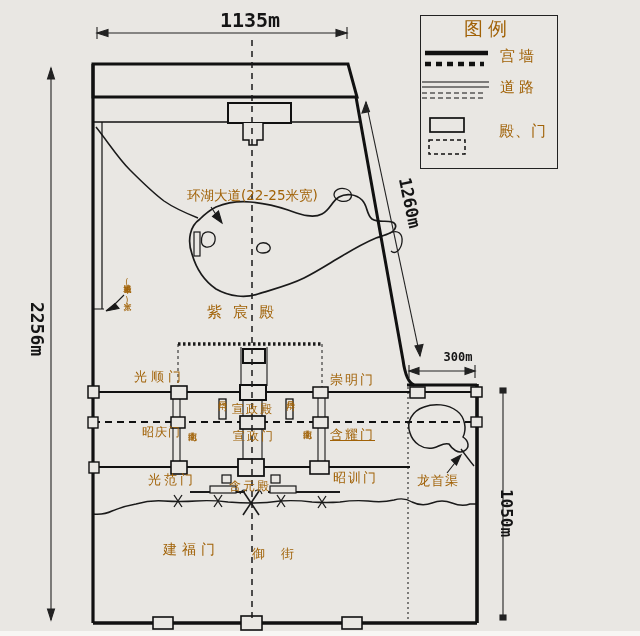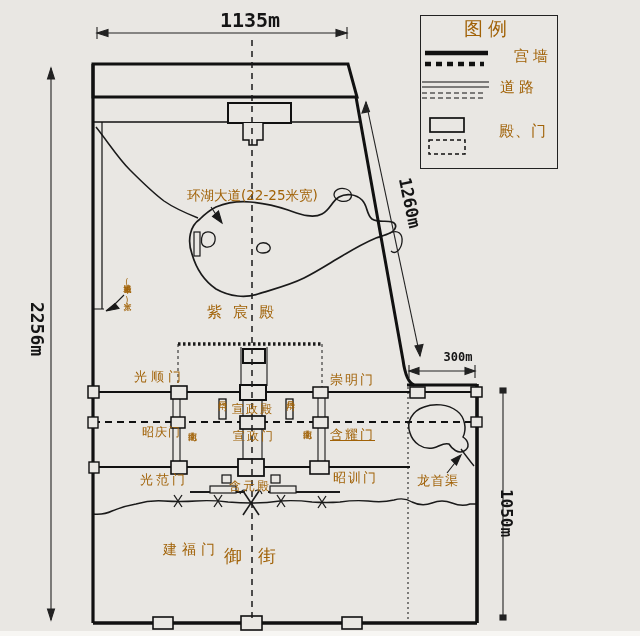--- a/index.html
+++ b/index.html
@@ -152,21 +152,21 @@
         <line x1="1" y1="66" x2="68" y2="66" stroke-width="1.2"></line>
         <line x1="1" y1="71" x2="68" y2="71" stroke-width="1.2"></line>
         <line x1="1" y1="77" x2="64" y2="77" stroke-width="1.2" stroke-dasharray="5,3"></line>
         <line x1="1" y1="82" x2="64" y2="82" stroke-width="1.2" stroke-dasharray="5,3"></line>
         <rect x="9" y="102" width="34" height="14" stroke-width="1.7"></rect>
         <rect x="8" y="124" width="36" height="14" stroke-width="1.5" stroke-dasharray="4,3"></rect>
       </g>
     </svg>
   </div>
   <span class="lbl" style="left:488px;top:19px;transform:translateX(-50%);font-size:19px;letter-spacing:5px;">图例</span>
-  <span class="lbl" style="left:514px;top:49px;font-size:15px;letter-spacing:4px;">宫墙</span>
+  <span class="lbl" style="left:500px;top:49px;font-size:15px;letter-spacing:4px;">宫墙</span>
   <span class="lbl" style="left:500px;top:80px;font-size:15px;letter-spacing:4px;">道路</span>
   <span class="lbl" style="left:499px;top:124px;font-size:15px;letter-spacing:1px;">殿、门</span>
 
   <span class="lbl dim" style="left:250px;top:10px;transform:translateX(-50%);font-size:20px;">1135m</span>
   <span class="lbl dim cc" style="left:37px;top:329px;transform:translate(-50%,-50%) rotate(90deg);font-size:18px;">2256m</span>
   <span class="lbl dim cc" style="left:409px;top:203px;transform:translate(-50%,-50%) rotate(78deg);font-size:17px;">1260m</span>
   <span class="lbl dim" style="left:458px;top:351px;transform:translateX(-50%);font-size:12px;">300m</span>
   <span class="lbl dim cc" style="left:506px;top:513px;transform:translate(-50%,-50%) rotate(90deg);font-size:16px;">1050m</span>
 
   <span class="lbl" style="left:187px;top:188px;font-size:13.5px;">环湖大道(22-25米宽)</span>
@@ -175,21 +175,21 @@
   <span class="lbl" style="left:134px;top:370px;font-size:13px;letter-spacing:4px;">光顺门</span>
   <span class="lbl" style="left:330px;top:373px;font-size:13px;letter-spacing:2px;">崇明门</span>
   <span class="lbl vert" style="left:217px;top:394px;font-size:9px;">日华门</span>
   <span class="lbl vert" style="left:285px;top:394px;font-size:9px;">月华门</span>
   <span class="lbl" style="left:232px;top:403px;font-size:12px;letter-spacing:2px;">宣政殿</span>
   <span class="lbl" style="left:142px;top:426px;font-size:12px;letter-spacing:1px;">昭庆门</span>
   <span class="lbl vert" style="left:187px;top:425px;font-size:9px;">南北街</span>
   <span class="lbl" style="left:233px;top:430px;font-size:12px;letter-spacing:2px;">宣政门</span>
   <span class="lbl vert" style="left:302px;top:423px;font-size:9px;">南北街</span>
   <span class="lbl" style="left:330px;top:428px;font-size:13px;letter-spacing:2px;text-decoration:underline;">含耀门</span>
-  <span class="lbl" style="left:140px;top:473px;font-size:13px;letter-spacing:3px;">光范门</span>
+  <span class="lbl" style="left:148px;top:473px;font-size:13px;letter-spacing:3px;">光范门</span>
   <span class="lbl" style="left:333px;top:471px;font-size:13px;letter-spacing:2px;">昭训门</span>
   <span class="lbl" style="left:229px;top:480px;font-size:12px;letter-spacing:2px;">含元殿</span>
   <span class="lbl" style="left:417px;top:474px;font-size:13px;letter-spacing:1px;">龙首渠</span>
   <span class="lbl" style="left:163px;top:522px;font-size:14px;letter-spacing:5px;margin-top:20px;">建福门</span>
-  <span class="lbl" style="left:224px;top:547px;font-size:18px;letter-spacing:16px;">御街</span>
+  <span class="lbl" style="left:252px;top:547px;font-size:13px;letter-spacing:16px;">御街</span>
 
   <div style="position:absolute;left:0;top:631px;width:640px;height:5px;background:#f7f6f3;"></div>
 </div>
 
 </body></html>

